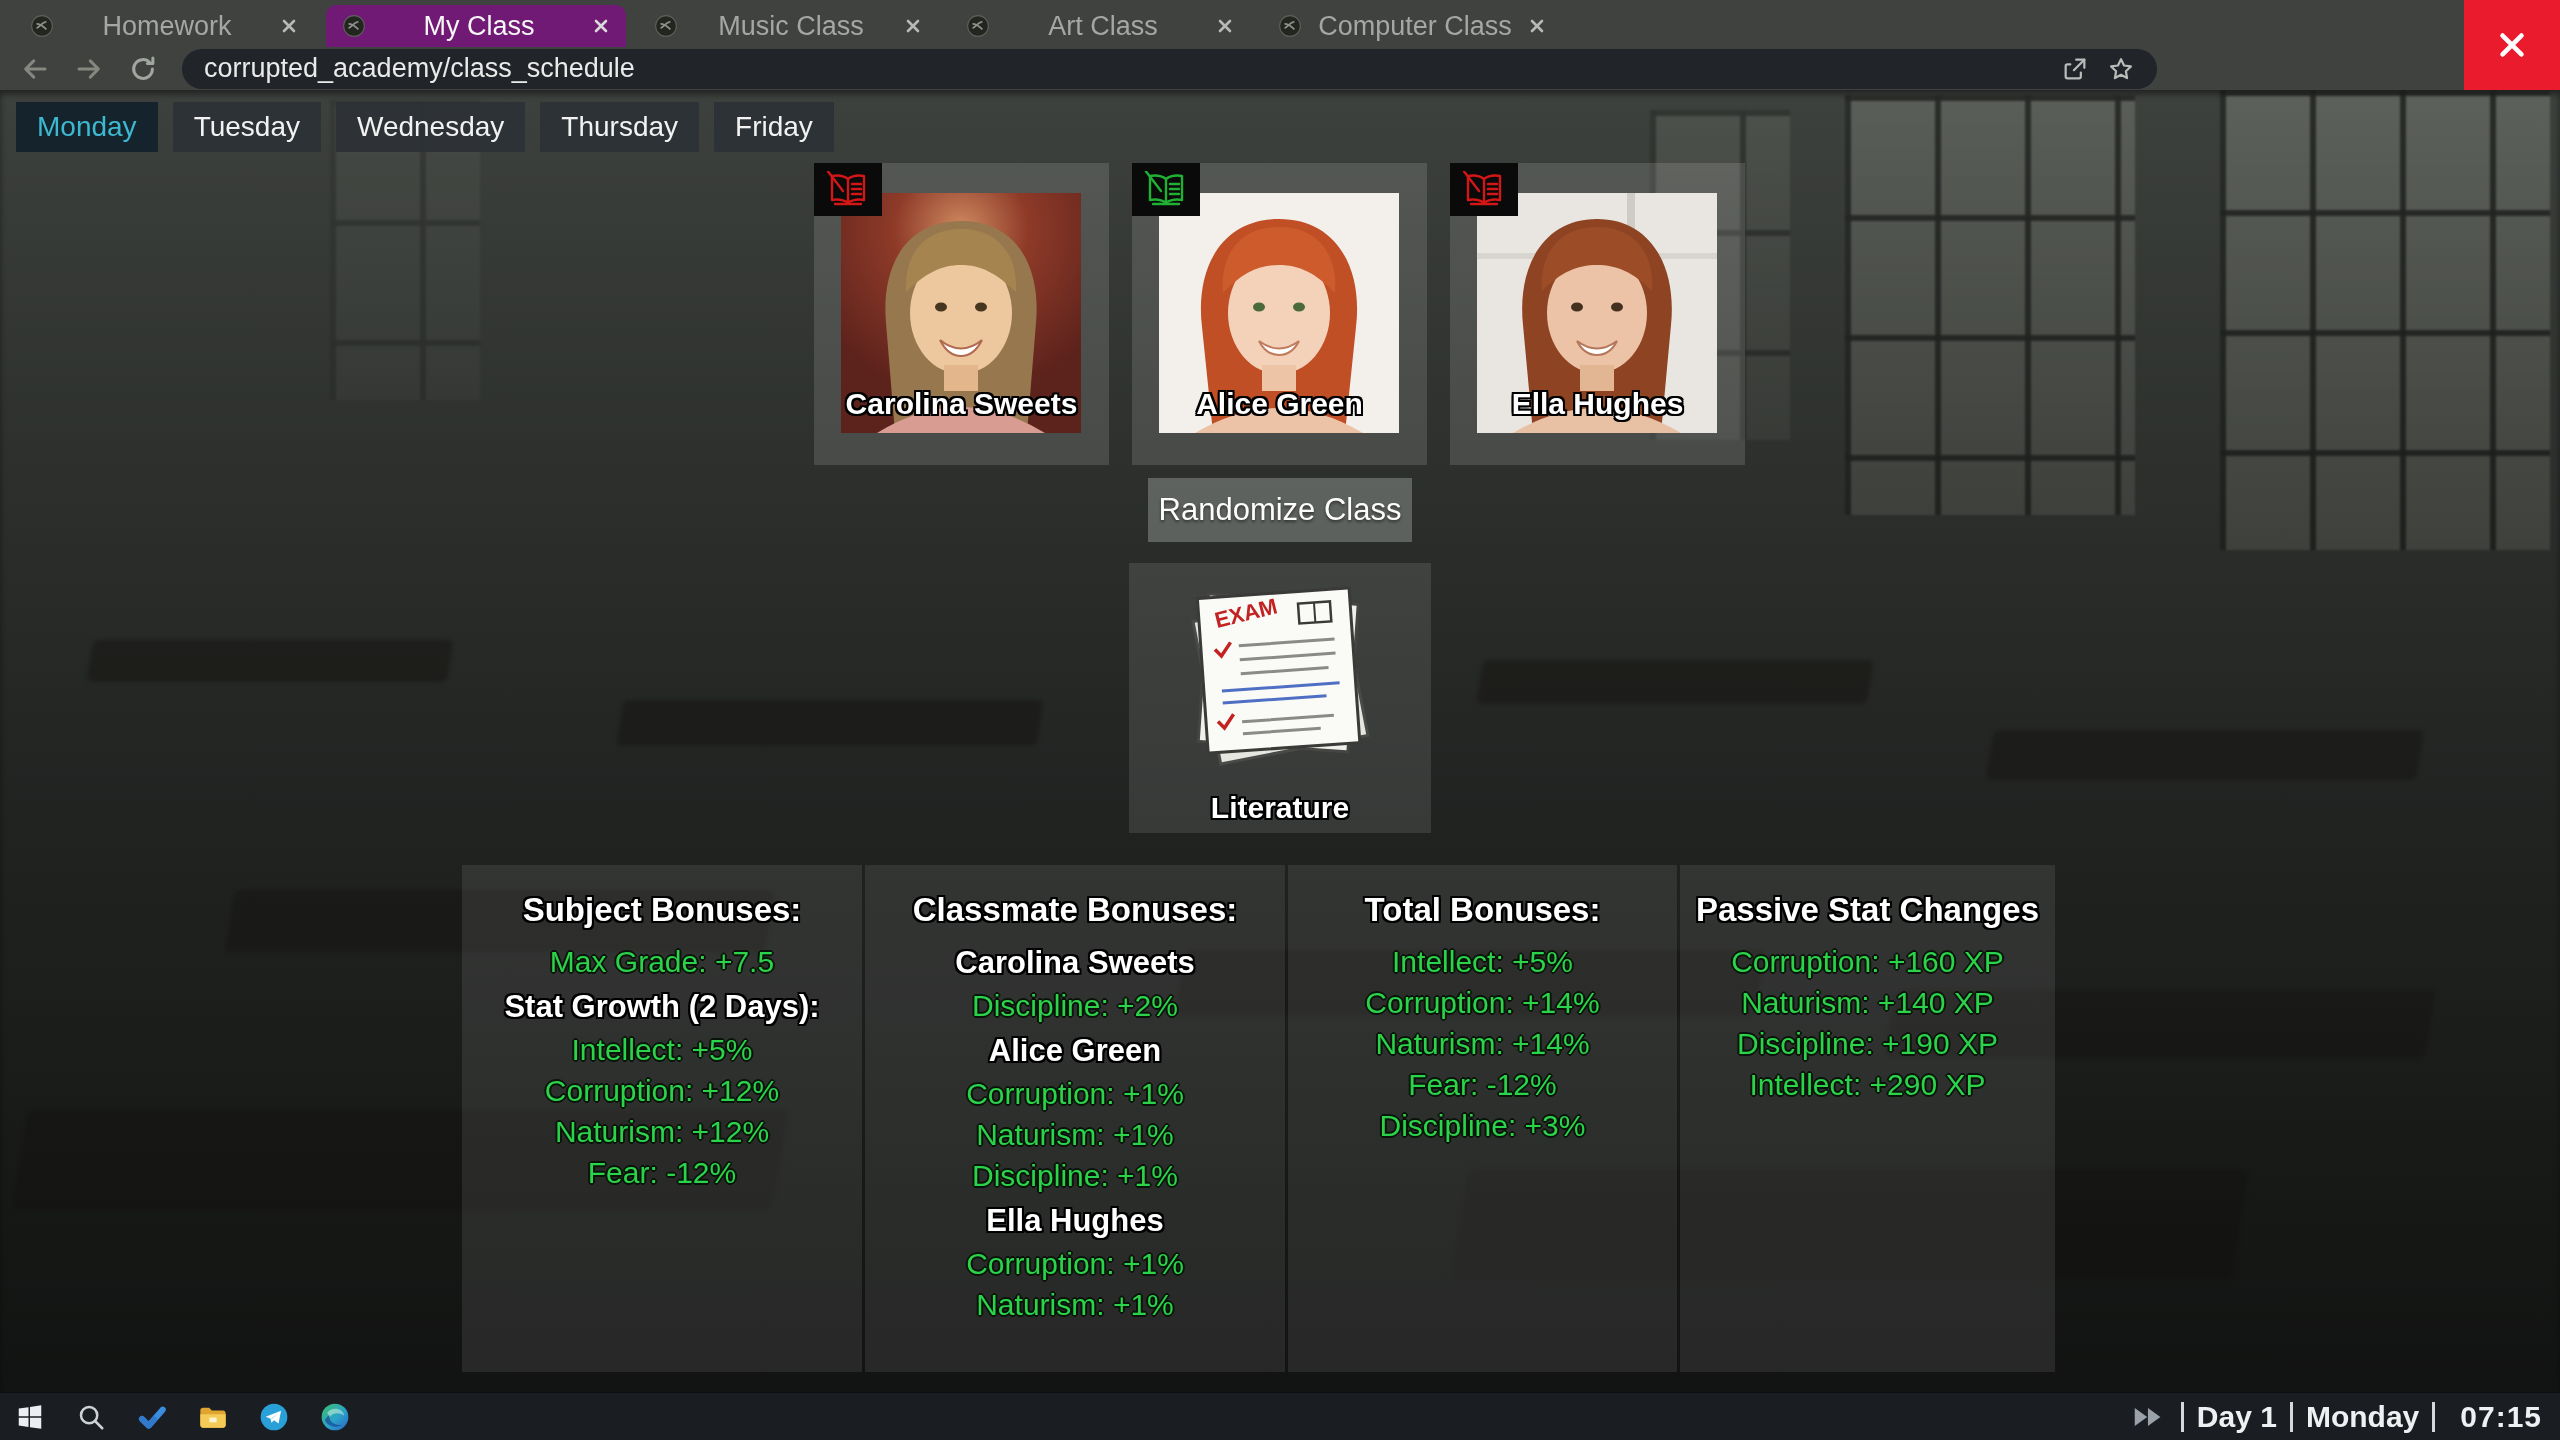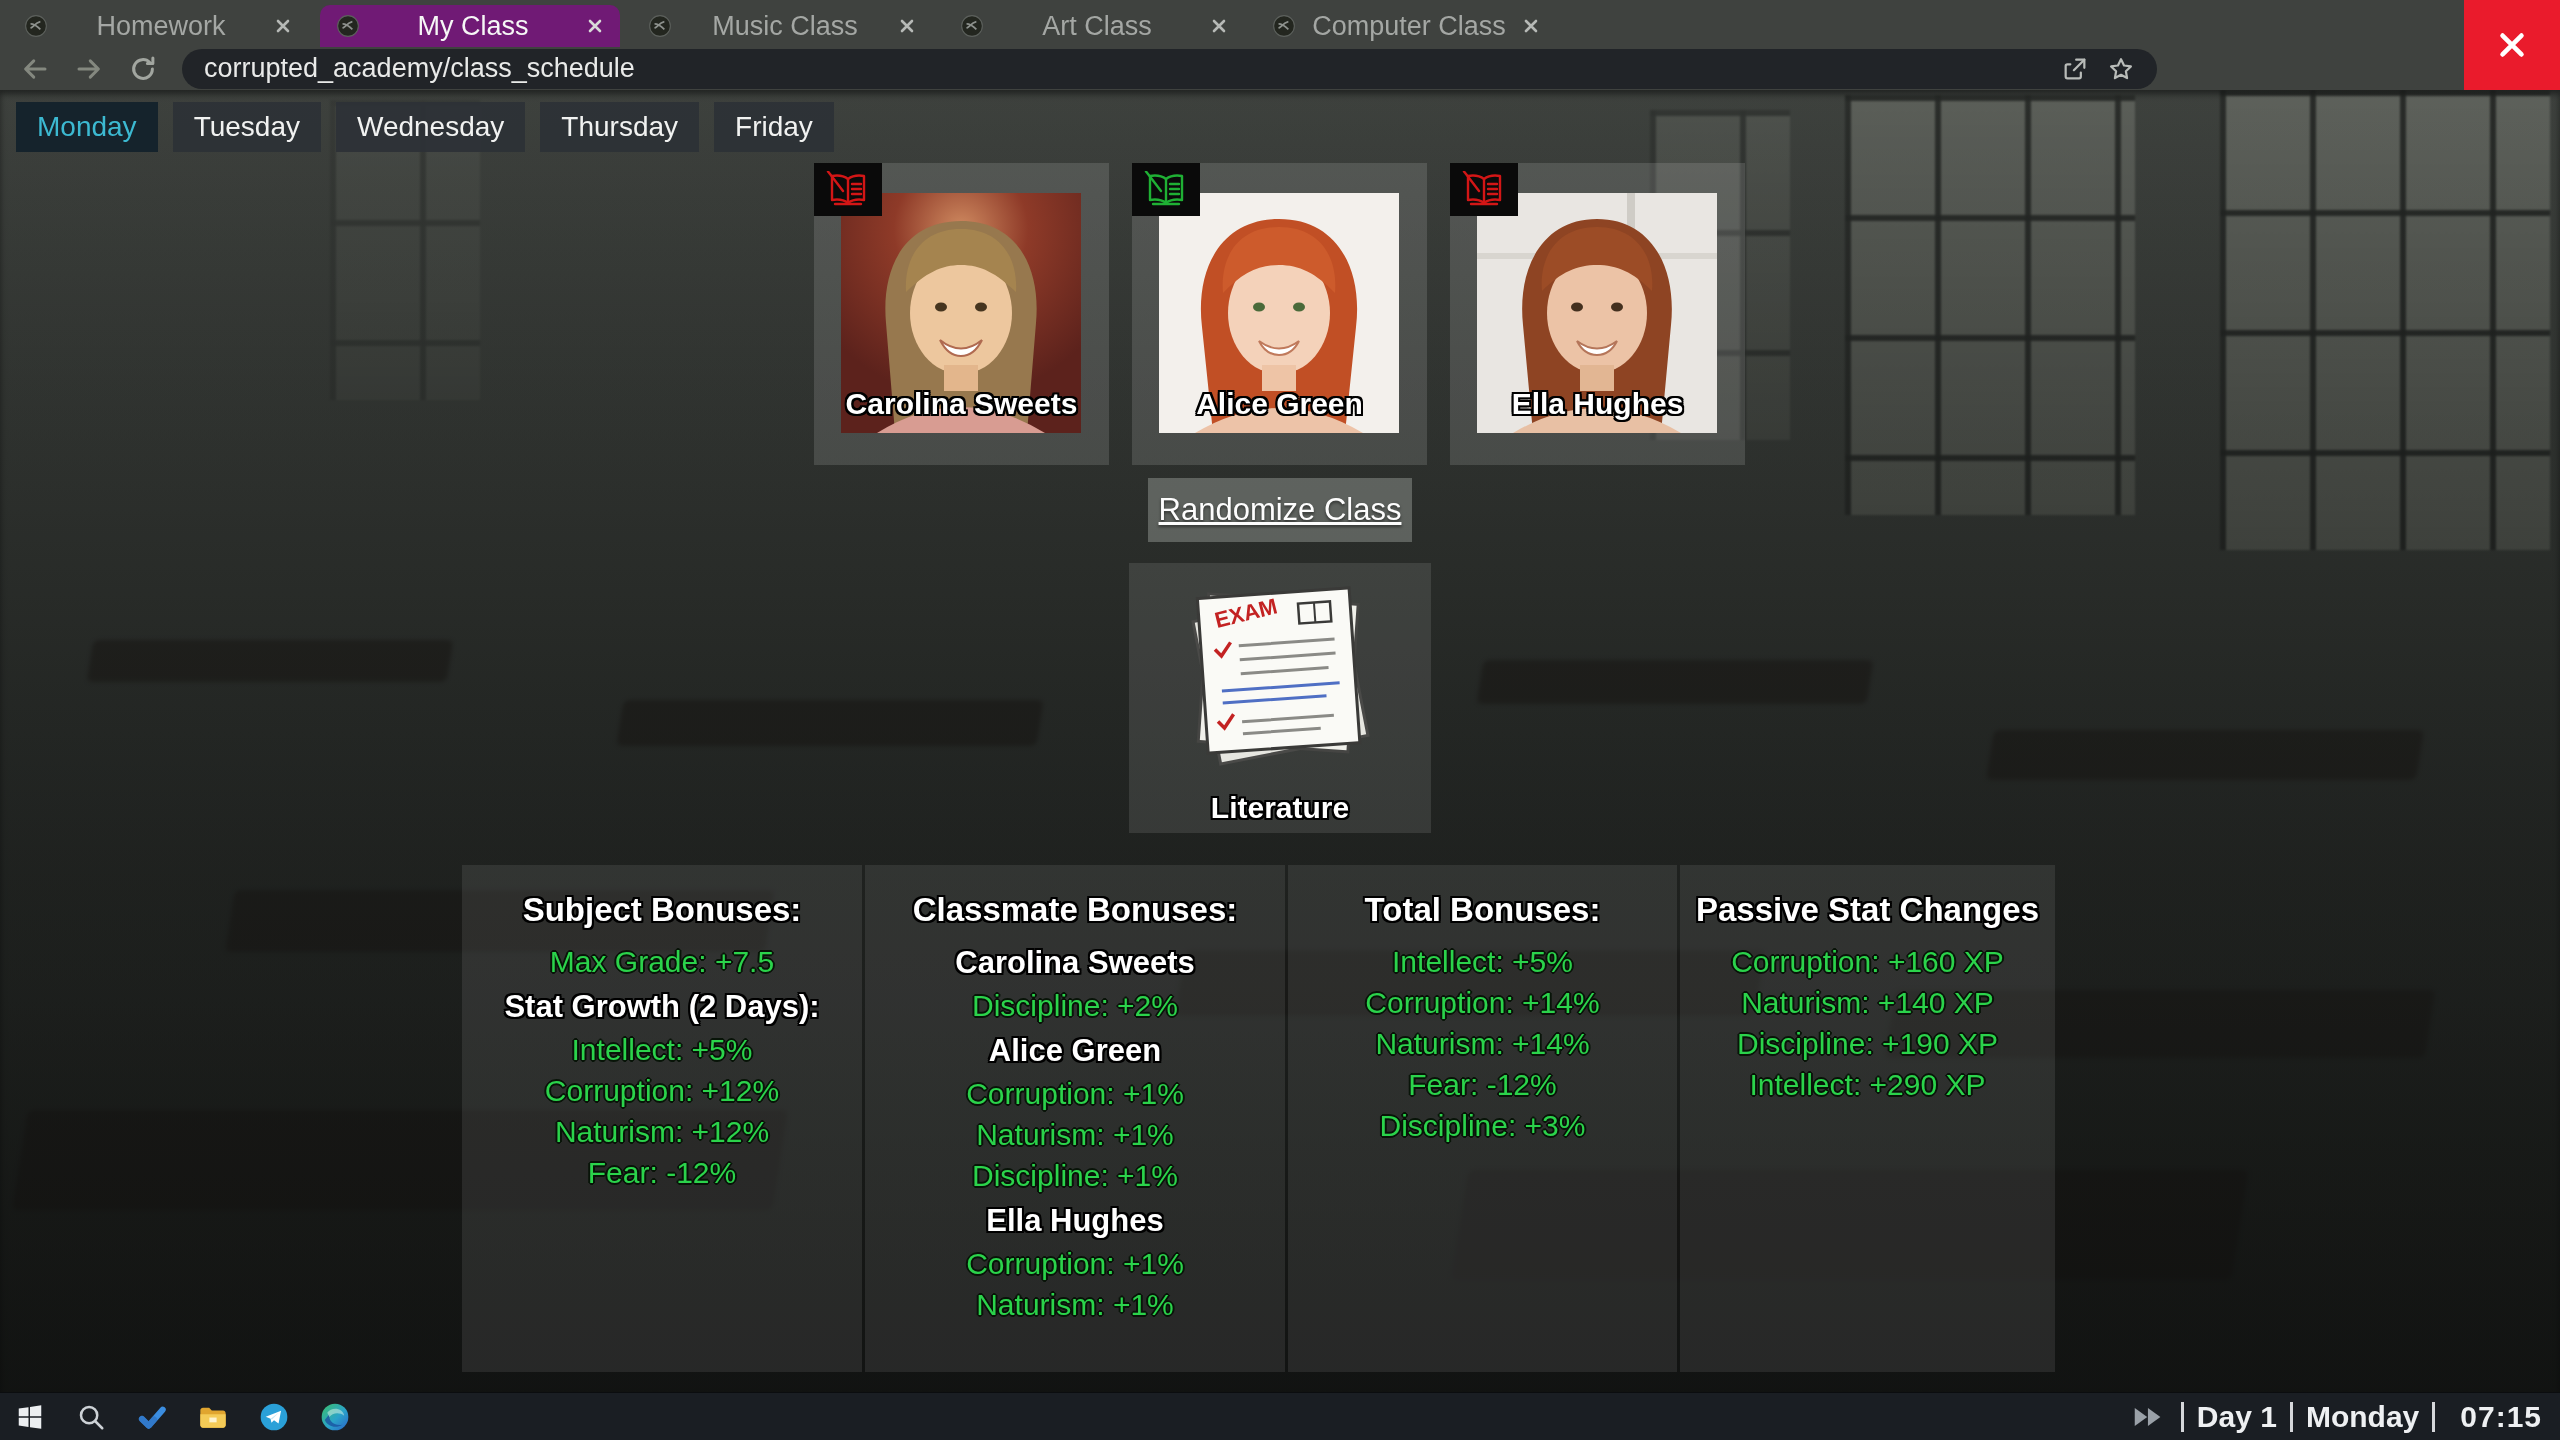--- a/index.html
+++ b/index.html
@@ -1,21 +1,21 @@
 <!DOCTYPE html>
 <html><head>
 <meta charset="utf-8">
 <style>
   html,body{margin:0;padding:0;background:#000;}
   .screen{position:relative;width:2560px;height:1440px;overflow:hidden;
           font-family:"Liberation Sans","DejaVu Sans",sans-serif;}
 
   
   .chrome{position:absolute;top:0;left:0;width:2560px;height:90px;background:#3f423f;z-index:5;}
-  .tabbar{position:absolute;top:0;left:0;right:96px;height:47px;display:flex;align-items:flex-end;padding-left:8px;gap:12px;}
+  .tabbar{position:absolute;top:0;left:0;right:96px;height:47px;display:flex;align-items:flex-end;padding-left:14px;gap:12px;}
   .tab{display:flex;align-items:center;gap:12px;height:42px;padding:0 16px;min-width:268px;border-radius:10px 10px 0 0;cursor:default;}
   .tab .tab-label{flex:1;text-align:center;font-size:27px;color:#a4a7a4;white-space:nowrap;}
   .tab.active{background:#701a75;margin-top:11px;}
   .tab.active .tab-label{color:#f6f7f6;}
   .favicon{width:24px;height:24px;flex:0 0 auto;}
   .tab-close{width:18px;height:18px;flex:0 0 auto;}
 
   .addrbar{position:absolute;top:47px;left:0;right:96px;height:43px;display:flex;align-items:center;padding-left:20px;gap:24px;}
   .nav-ico{width:30px;height:30px;flex:0 0 auto;}
   .urlbox{height:40px;width:1975px;background:#212428;border-radius:22px;display:flex;align-items:center;
@@ -68,21 +68,21 @@
          display:flex;align-items:center;justify-content:center;}
   .badge.red{color:#d31616;}
   .badge.green{color:#1fb034;}
   .student-name{position:absolute;left:0;right:0;bottom:44px;text-align:center;z-index:3;
       font-size:30px;font-weight:bold;color:#fff;
       text-shadow:-2px 0 0 #000,2px 0 0 #000,0 -2px 0 #000,0 2px 0 #000,-2px -2px 0 #000,2px -2px 0 #000,-2px 2px 0 #000,2px 2px 0 #000;}
 
   
   .randomize{position:absolute;top:388px;left:1148px;width:264px;height:64px;
       background:rgba(190,196,190,.35);display:flex;align-items:center;justify-content:center;
-      font-size:31px;color:#fdfdfd;cursor:pointer;text-shadow:0 2px 3px rgba(0,0,0,.5);text-decoration:underline;}
+      font-size:31px;color:#fdfdfd;cursor:pointer;text-shadow:0 2px 3px rgba(0,0,0,.5);}
   .subject-panel{position:absolute;top:473px;left:1129px;width:302px;height:270px;
       background:rgba(215,220,215,.13);cursor:pointer;}
   .exam-wrap{position:absolute;top:8px;left:36px;}
   .subject-name{position:absolute;left:0;right:0;bottom:8px;text-align:center;
       font-size:30px;font-weight:bold;color:#fff;
       text-shadow:-2px 0 0 #000,2px 0 0 #000,0 -2px 0 #000,0 2px 0 #000,-2px -2px 0 #000,2px -2px 0 #000,-2px 2px 0 #000,2px 2px 0 #000;}
 
   
   .col{position:absolute;top:775px;height:507px;background:rgba(225,230,225,.10);
        box-sizing:border-box;padding-top:26px;text-align:center;}

